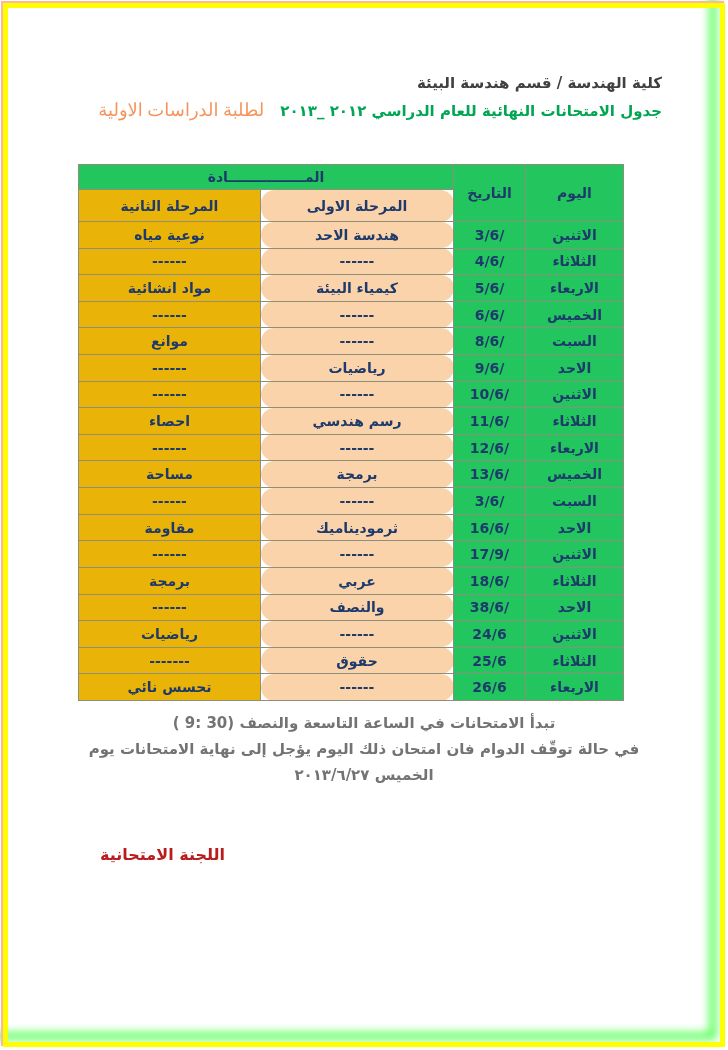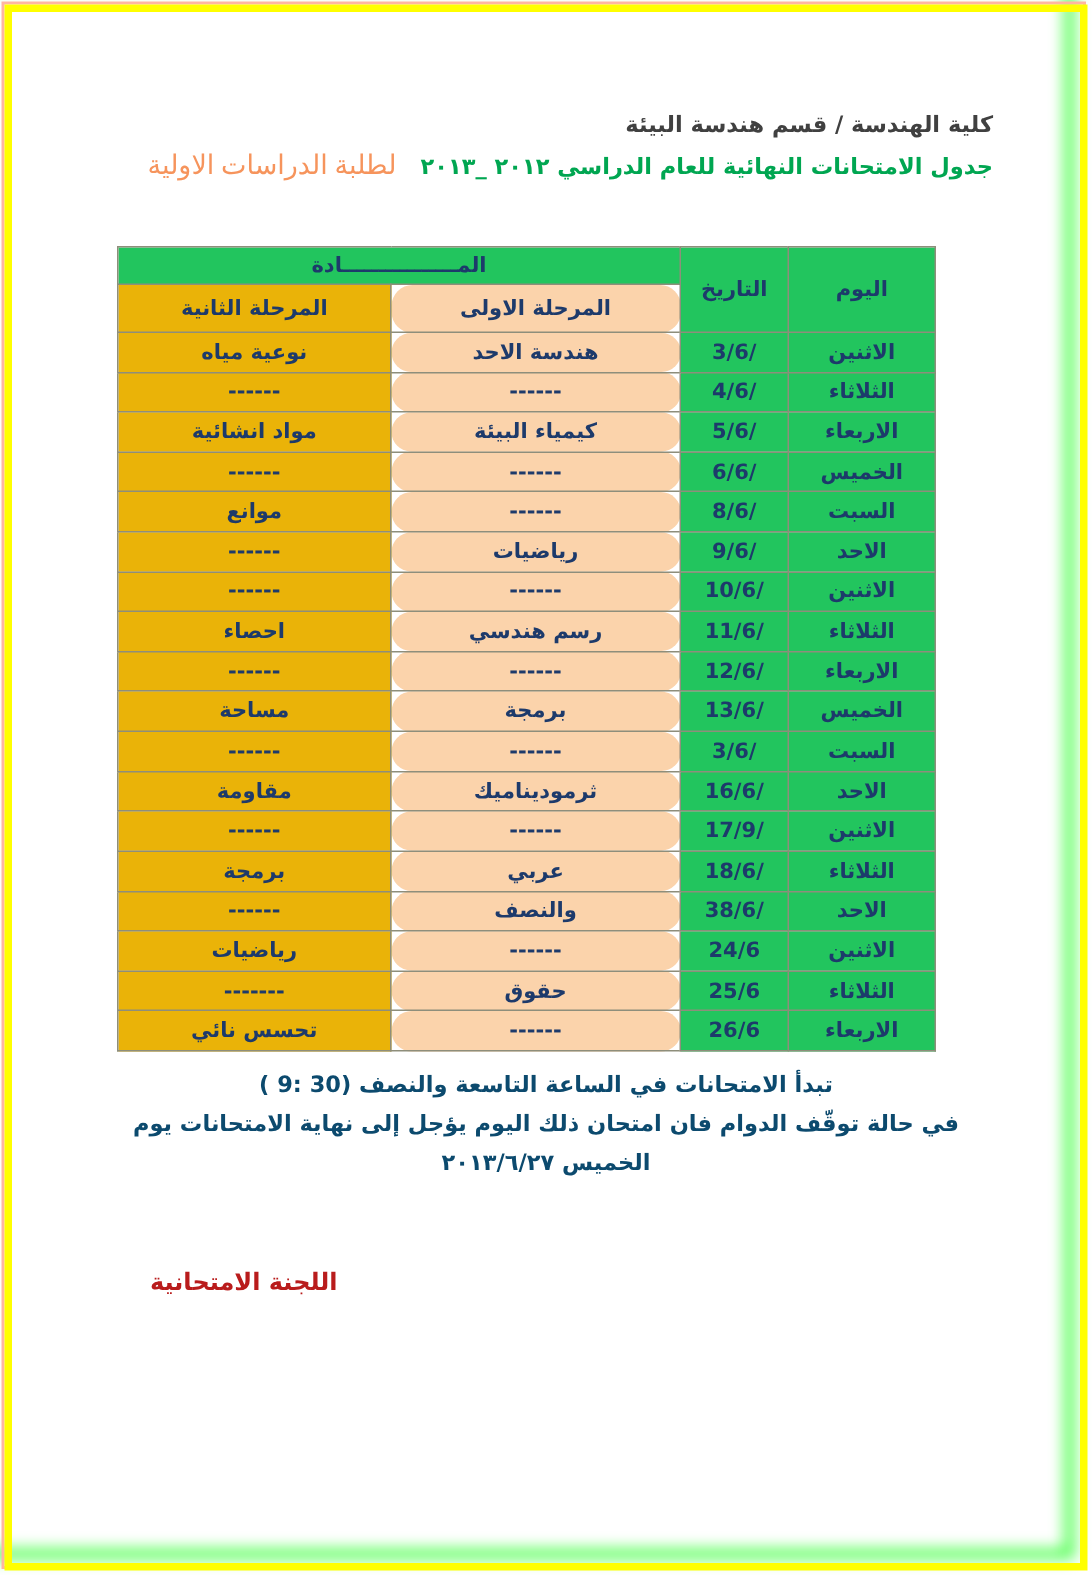--- a/index.html
+++ b/index.html
@@ -50,21 +50,21 @@
   .exam-table tr.h1 th{height:24px;}
   .exam-table tr.h2 th{height:31px;}
   .bg-green{background:#22c55e;}
   .bg-peach{background:#fbd3ab;border-radius:14px;}
   .bg-yellow{background:#eab308;}
   .date-cell span{direction:ltr;unicode-bidi:isolate;display:inline-block;}
   
   .footer-notes{
     position:absolute;top:710px;left:0;width:100%;
     direction:rtl;text-align:center;
-    color:#0c4a6e;font-weight:bold;font-size:15px;line-height:26px;
+    color:#737373;font-weight:bold;font-size:15px;line-height:26px;
   }
   .ltr{direction:ltr;unicode-bidi:isolate;display:inline-block;}
   
   .signature{
     position:absolute;top:845px;left:100px;
     direction:rtl;font-size:16px;font-weight:bold;color:#b91c1c;
   }
 </style>
 </head>
 <body>

